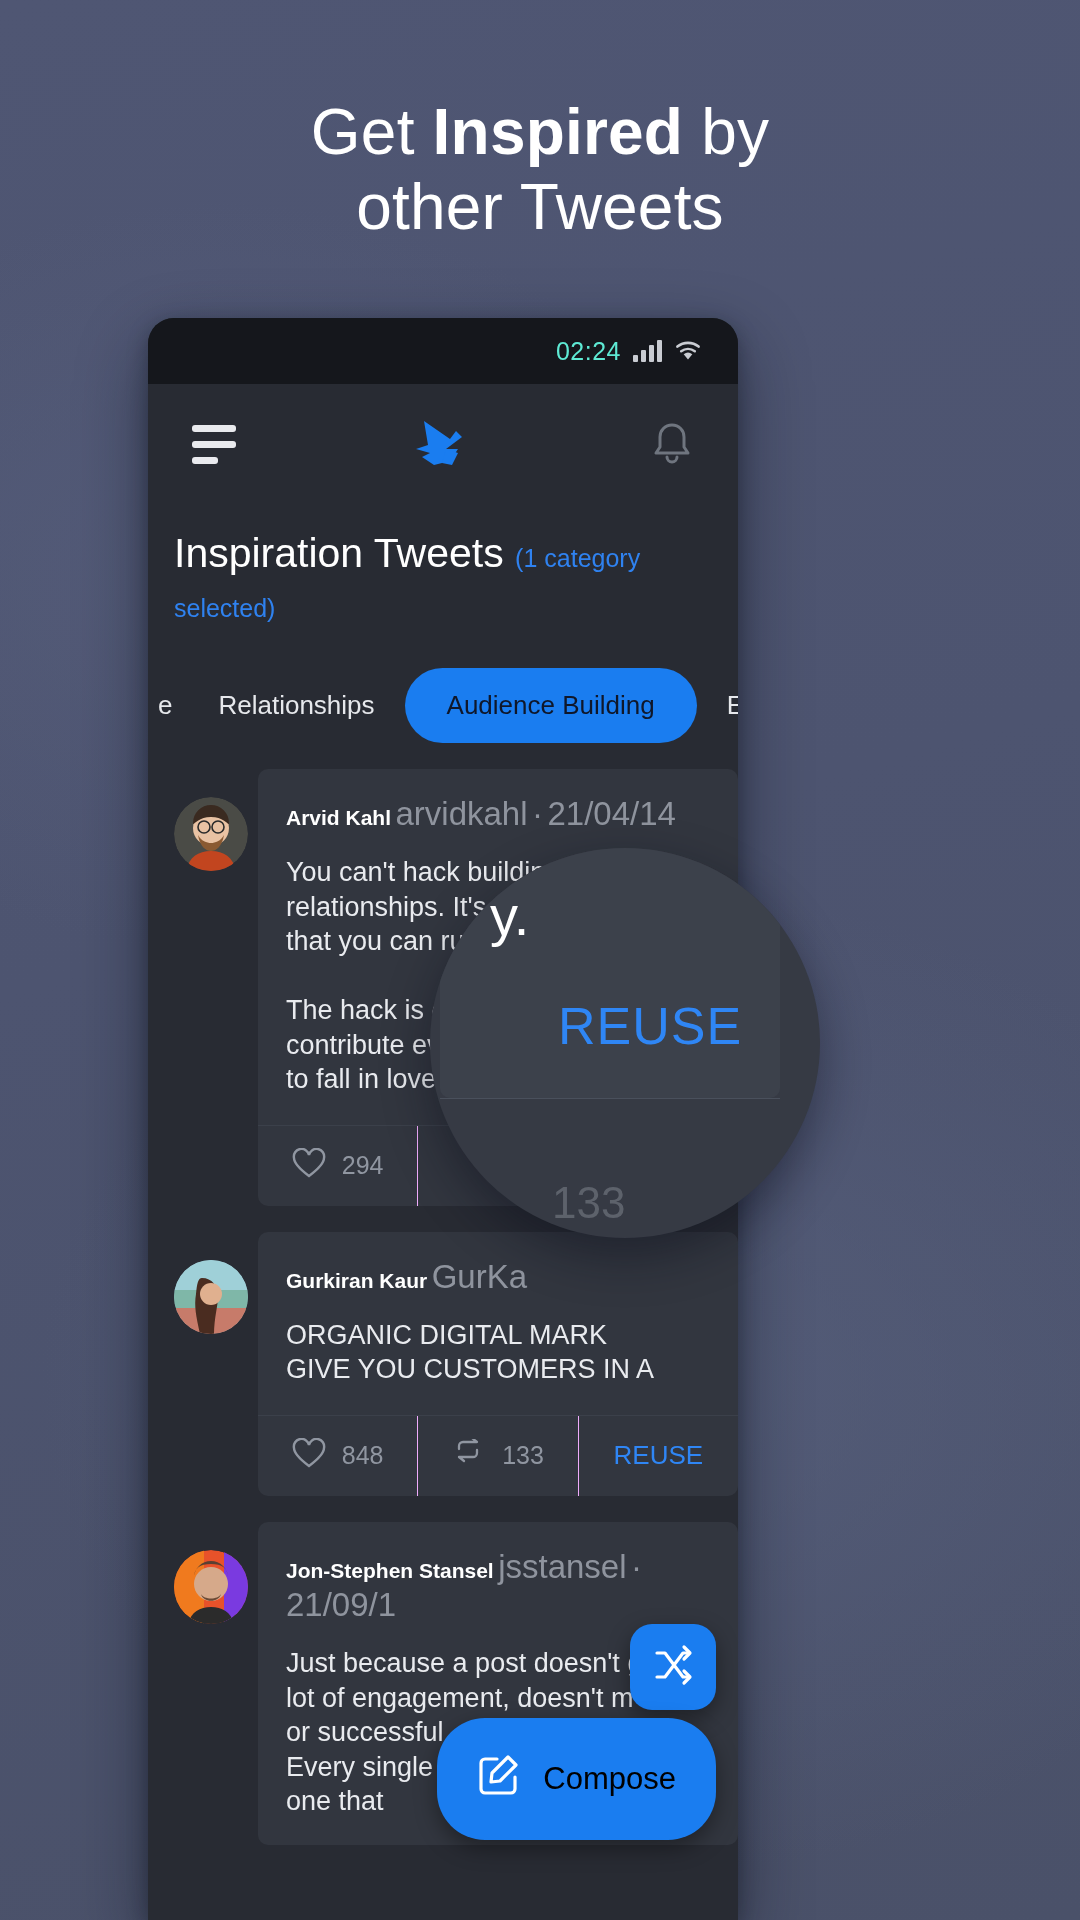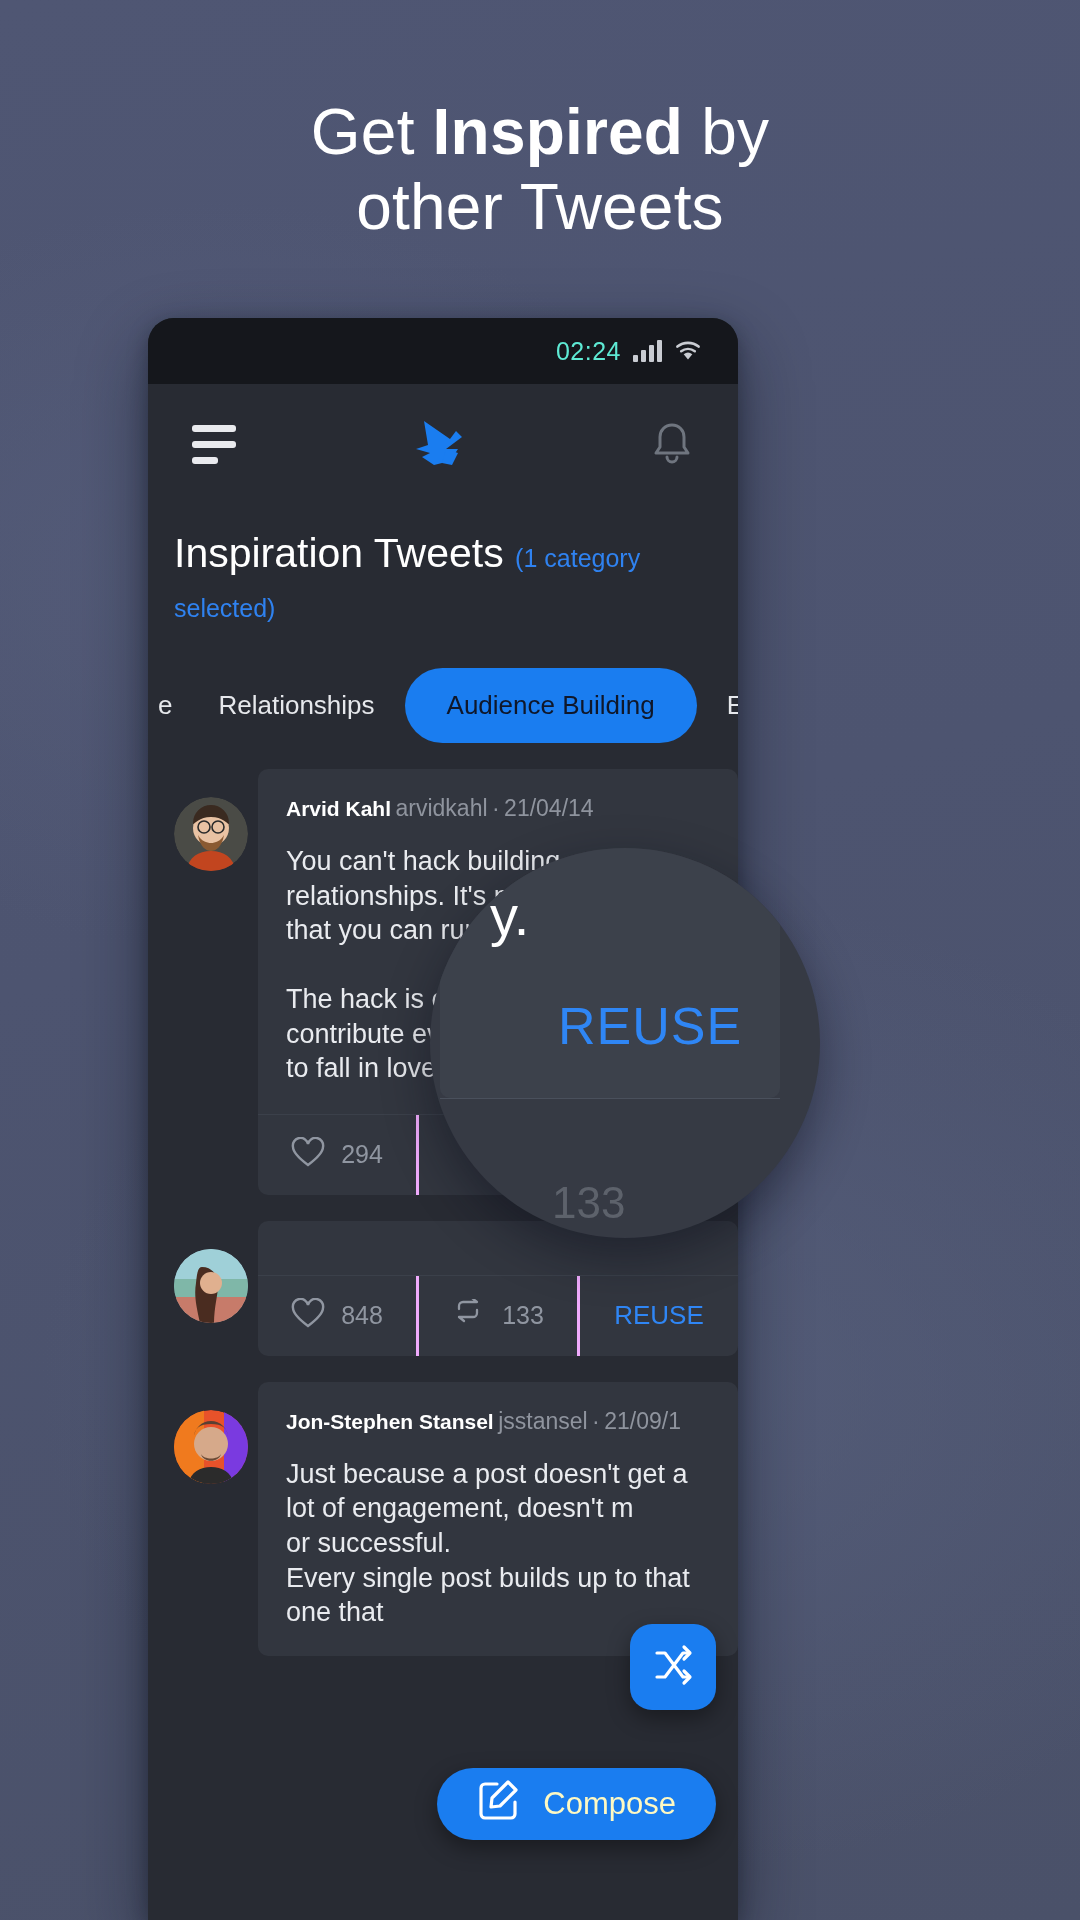--- a/index.html
+++ b/index.html
@@ -75,38 +75,38 @@
 
   
   .feed{ margin-top:26px; padding-left:26px; }
   .tweet{ display:flex; align-items:flex-start; margin-bottom:26px; }
   .avatar{ width:74px; height:74px; border-radius:50%; flex:none;
     margin-top:28px; overflow:hidden; }
   .card{ flex:1; background:#32363f; border-radius:10px; margin-left:10px;
     padding:26px 0 0 0; }
   .card-inner{ padding:0 28px; }
   .uname{ font-size:21px; color:#ffffff; font-weight:600; }
-  .handle{ font-size:23px; color:#8f949e; font-weight:400; }
+  .handle{ font-size:33px; color:#8f949e; font-weight:400; }
   .body{ color:#e9ebef; font-size:27px; line-height:1.28; margin-top:22px;
     white-space:pre-line; }
   .actions{ display:flex; margin-top:28px; border-top:1px solid #3b404a; }
   .act{ flex:1; display:flex; align-items:center; justify-content:center;
     gap:16px; padding:22px 0; color:#9096a1; font-size:25px;
-    border-right:3px solid #f0abfc; }
+    border-right:1px solid #f0abfc; }
   .act:last-child{ border-right:none; }
   .act.reuse{ color:#2f86f5; font-size:26px; }
 
   
   .fab-shuffle{ position:absolute; right:22px; bottom:210px; width:86px; height:86px;
     border-radius:22px; background:#1a7df0; display:flex; align-items:center;
     justify-content:center; box-shadow:0 8px 22px rgba(0,0,0,.38); }
-  .fab-compose{ position:absolute; right:22px; bottom:80px; height:72px;
+  .fab-compose{ position:absolute; right:22px; bottom:80px; height:122px;
     border-radius:48px; background:#1a7df0; display:flex; align-items:center;
     gap:22px; padding:0 40px; box-shadow:0 8px 22px rgba(0,0,0,.38);
-    color:#fef9c3; font-size:31px; }
+    color:#000000; font-size:31px; }
 
   
   .mag{ position:absolute; left:430px; top:848px; width:390px; height:390px;
     border-radius:50%; overflow:hidden; box-shadow:0 18px 48px rgba(10,14,26,.45);
     background:#363a44; }
   .mag-inner{ position:absolute; width:1180px; height:1180px; left:-820px; top:-400px;
     transform:none; }
   .mag-text-y{ position:absolute; left:60px; top:35px; color:#ffffff;
     font-size:56px; font-weight:400; }
   .mag-reuse{ position:absolute; left:128px; top:148px; color:#2f86f5;
@@ -237,20 +237,28 @@
           <svg width="74" height="74" viewBox="0 0 74 74">
             <circle cx="37" cy="37" r="37" fill="#8fb6c4"></circle>
             <rect x="0" y="0" width="74" height="30" fill="#9fd0d8"></rect>
             <rect x="0" y="30" width="74" height="18" fill="#7fb7a8"></rect>
             <rect x="0" y="48" width="74" height="26" fill="#c77b6a"></rect>
             <path d="M28 18c10 0 16 8 16 18s-4 22-4 38H26c-4-18-6-28-4-40 1-10 2-16 6-16z" fill="#4a2c20"></path>
             <circle cx="37" cy="34" r="11" fill="#e0b08f"></circle>
           </svg>
         </div>
         <div class="card">
+          <div class="card-inner">
+            <div>
+              <span class="uname">Gurkiran Kaur</span>
+              <span class="handle">GurKa</span>
+            </div>
+            <div class="body">ORGANIC DIGITAL MARK
+GIVE YOU CUSTOMERS IN A</div>
+          </div>
           <div class="actions">
             <div class="act">
               <span>
                 <svg width="34" height="30" viewBox="0 0 34 30">
                     <path d="M17 28C9 22 2 16 2 10a7.5 7.5 0 0 1 15-3 7.5 7.5 0 0 1 15 3c0 6-7 12-15 18z" fill="none" stroke="#9096a1" stroke-width="2.4"></path>
                   </svg>
               </span>
               <span>848</span>
             </div>
             <div class="act">

